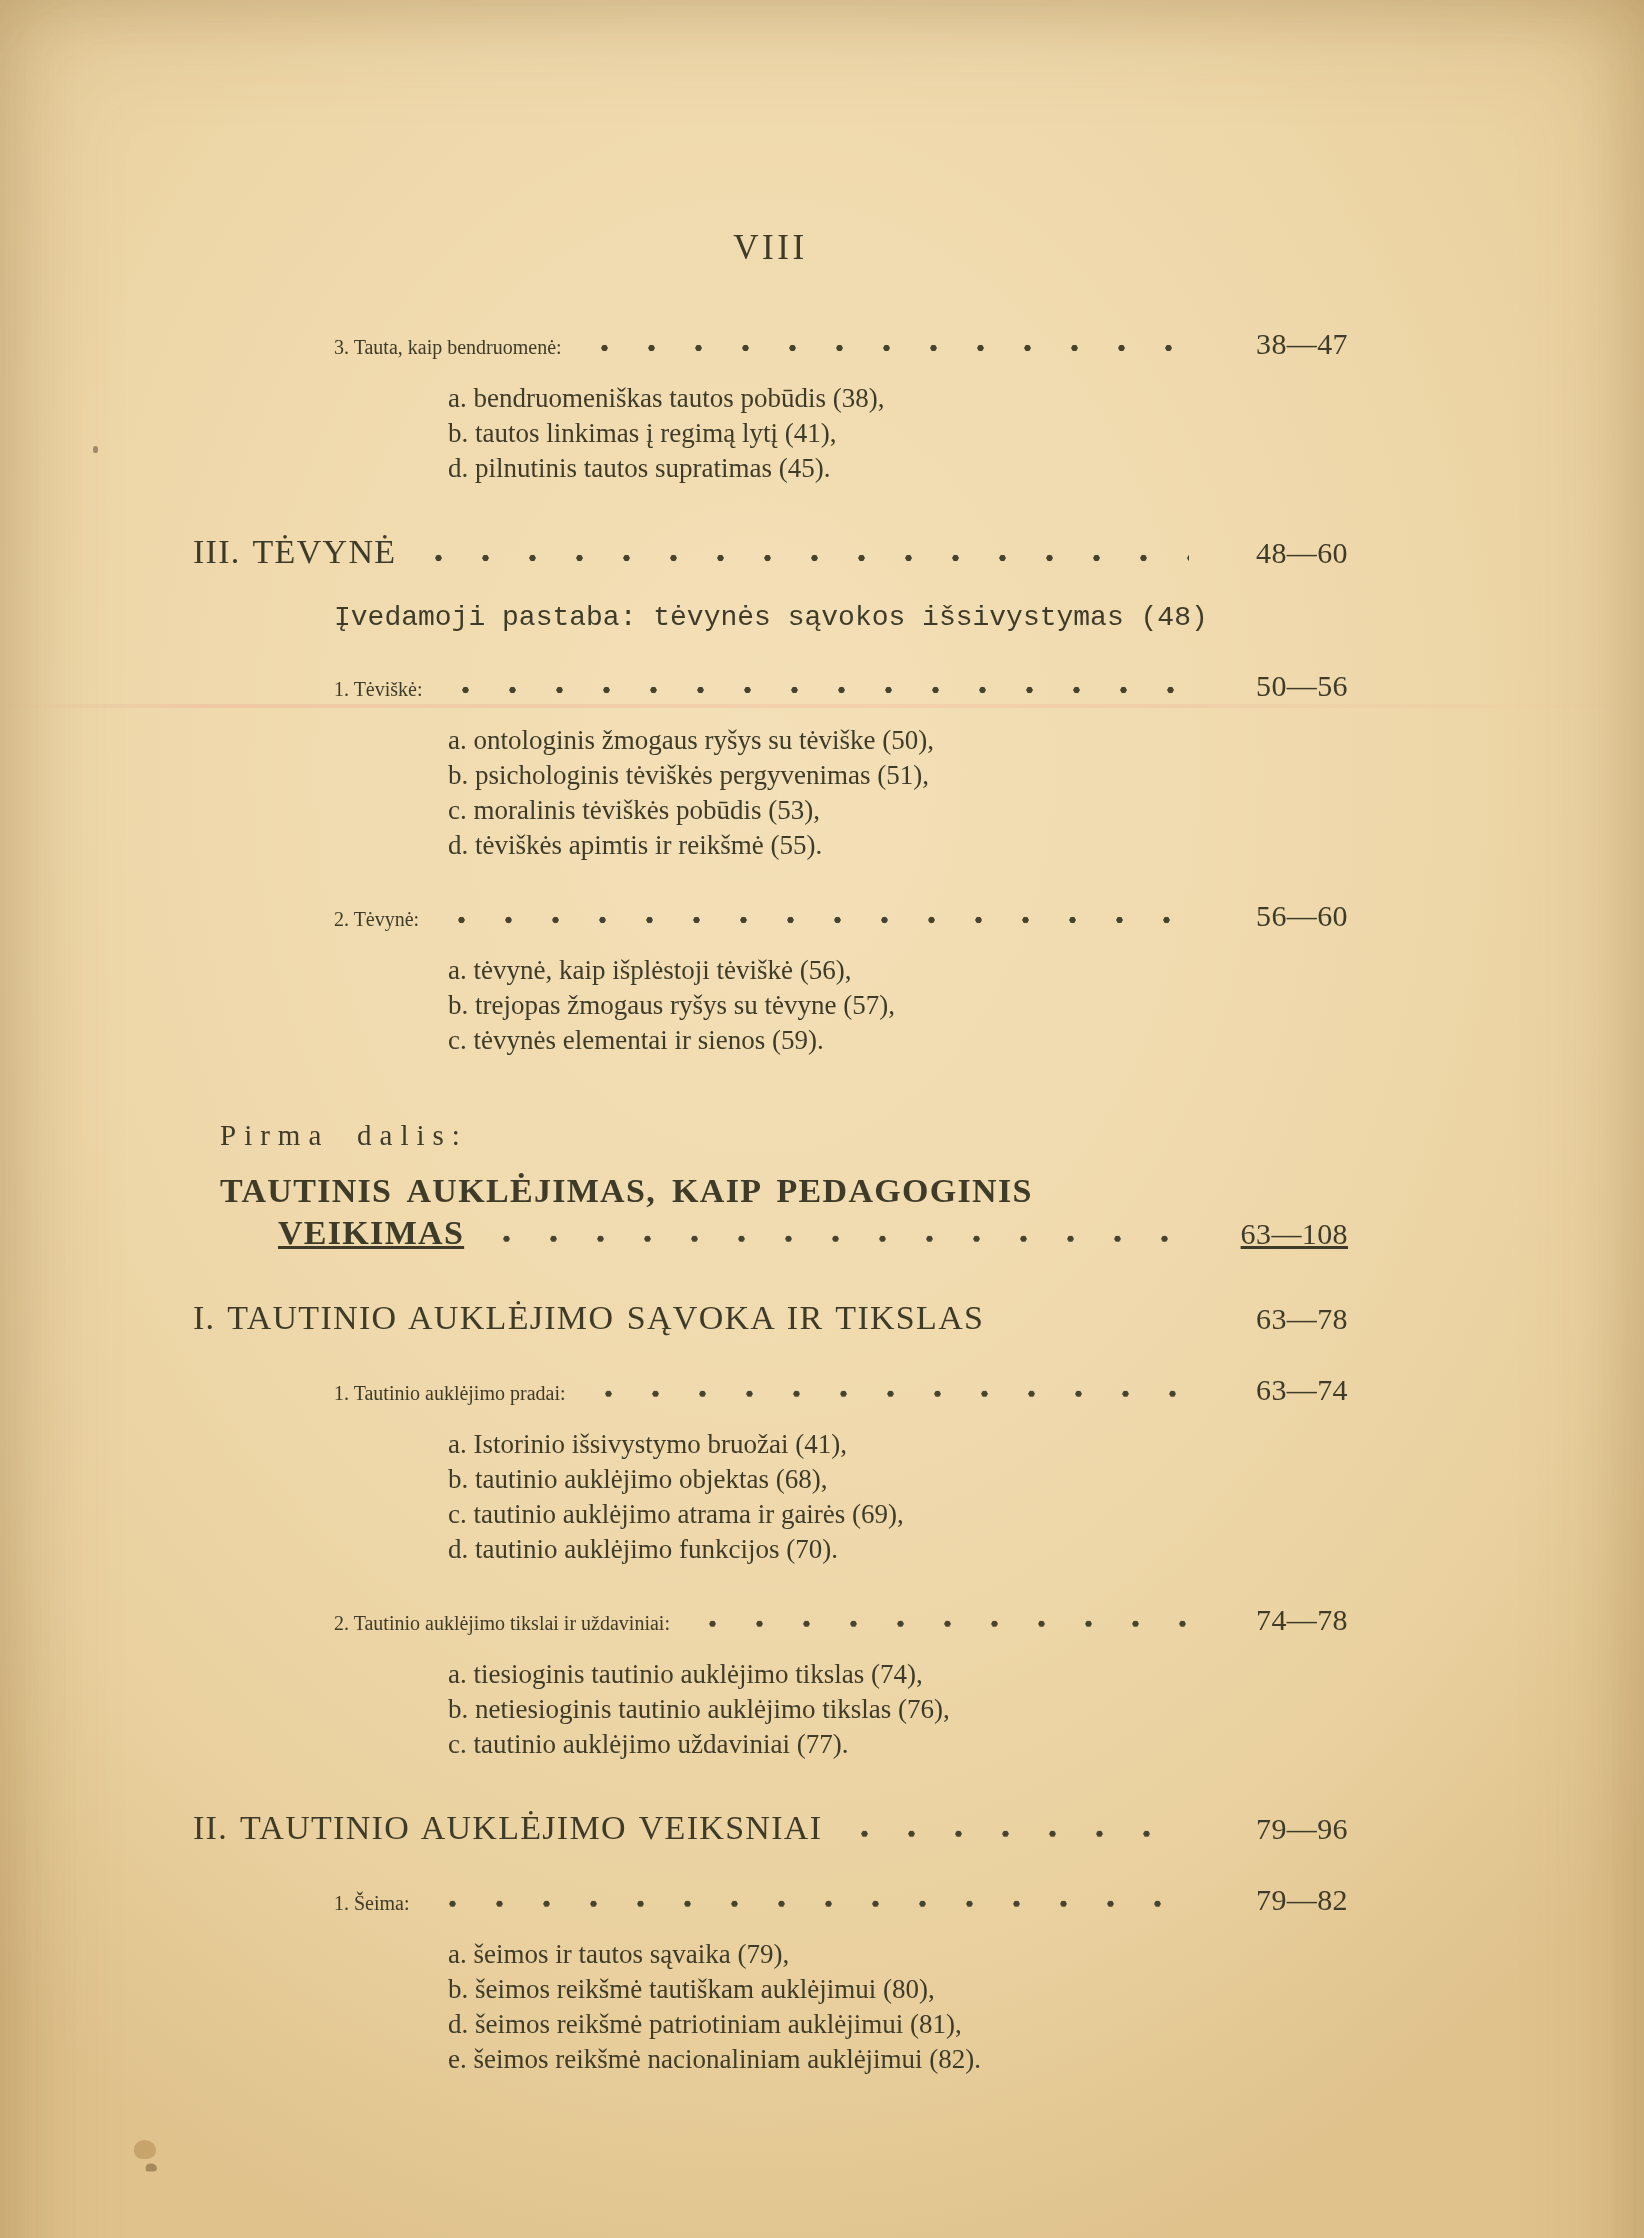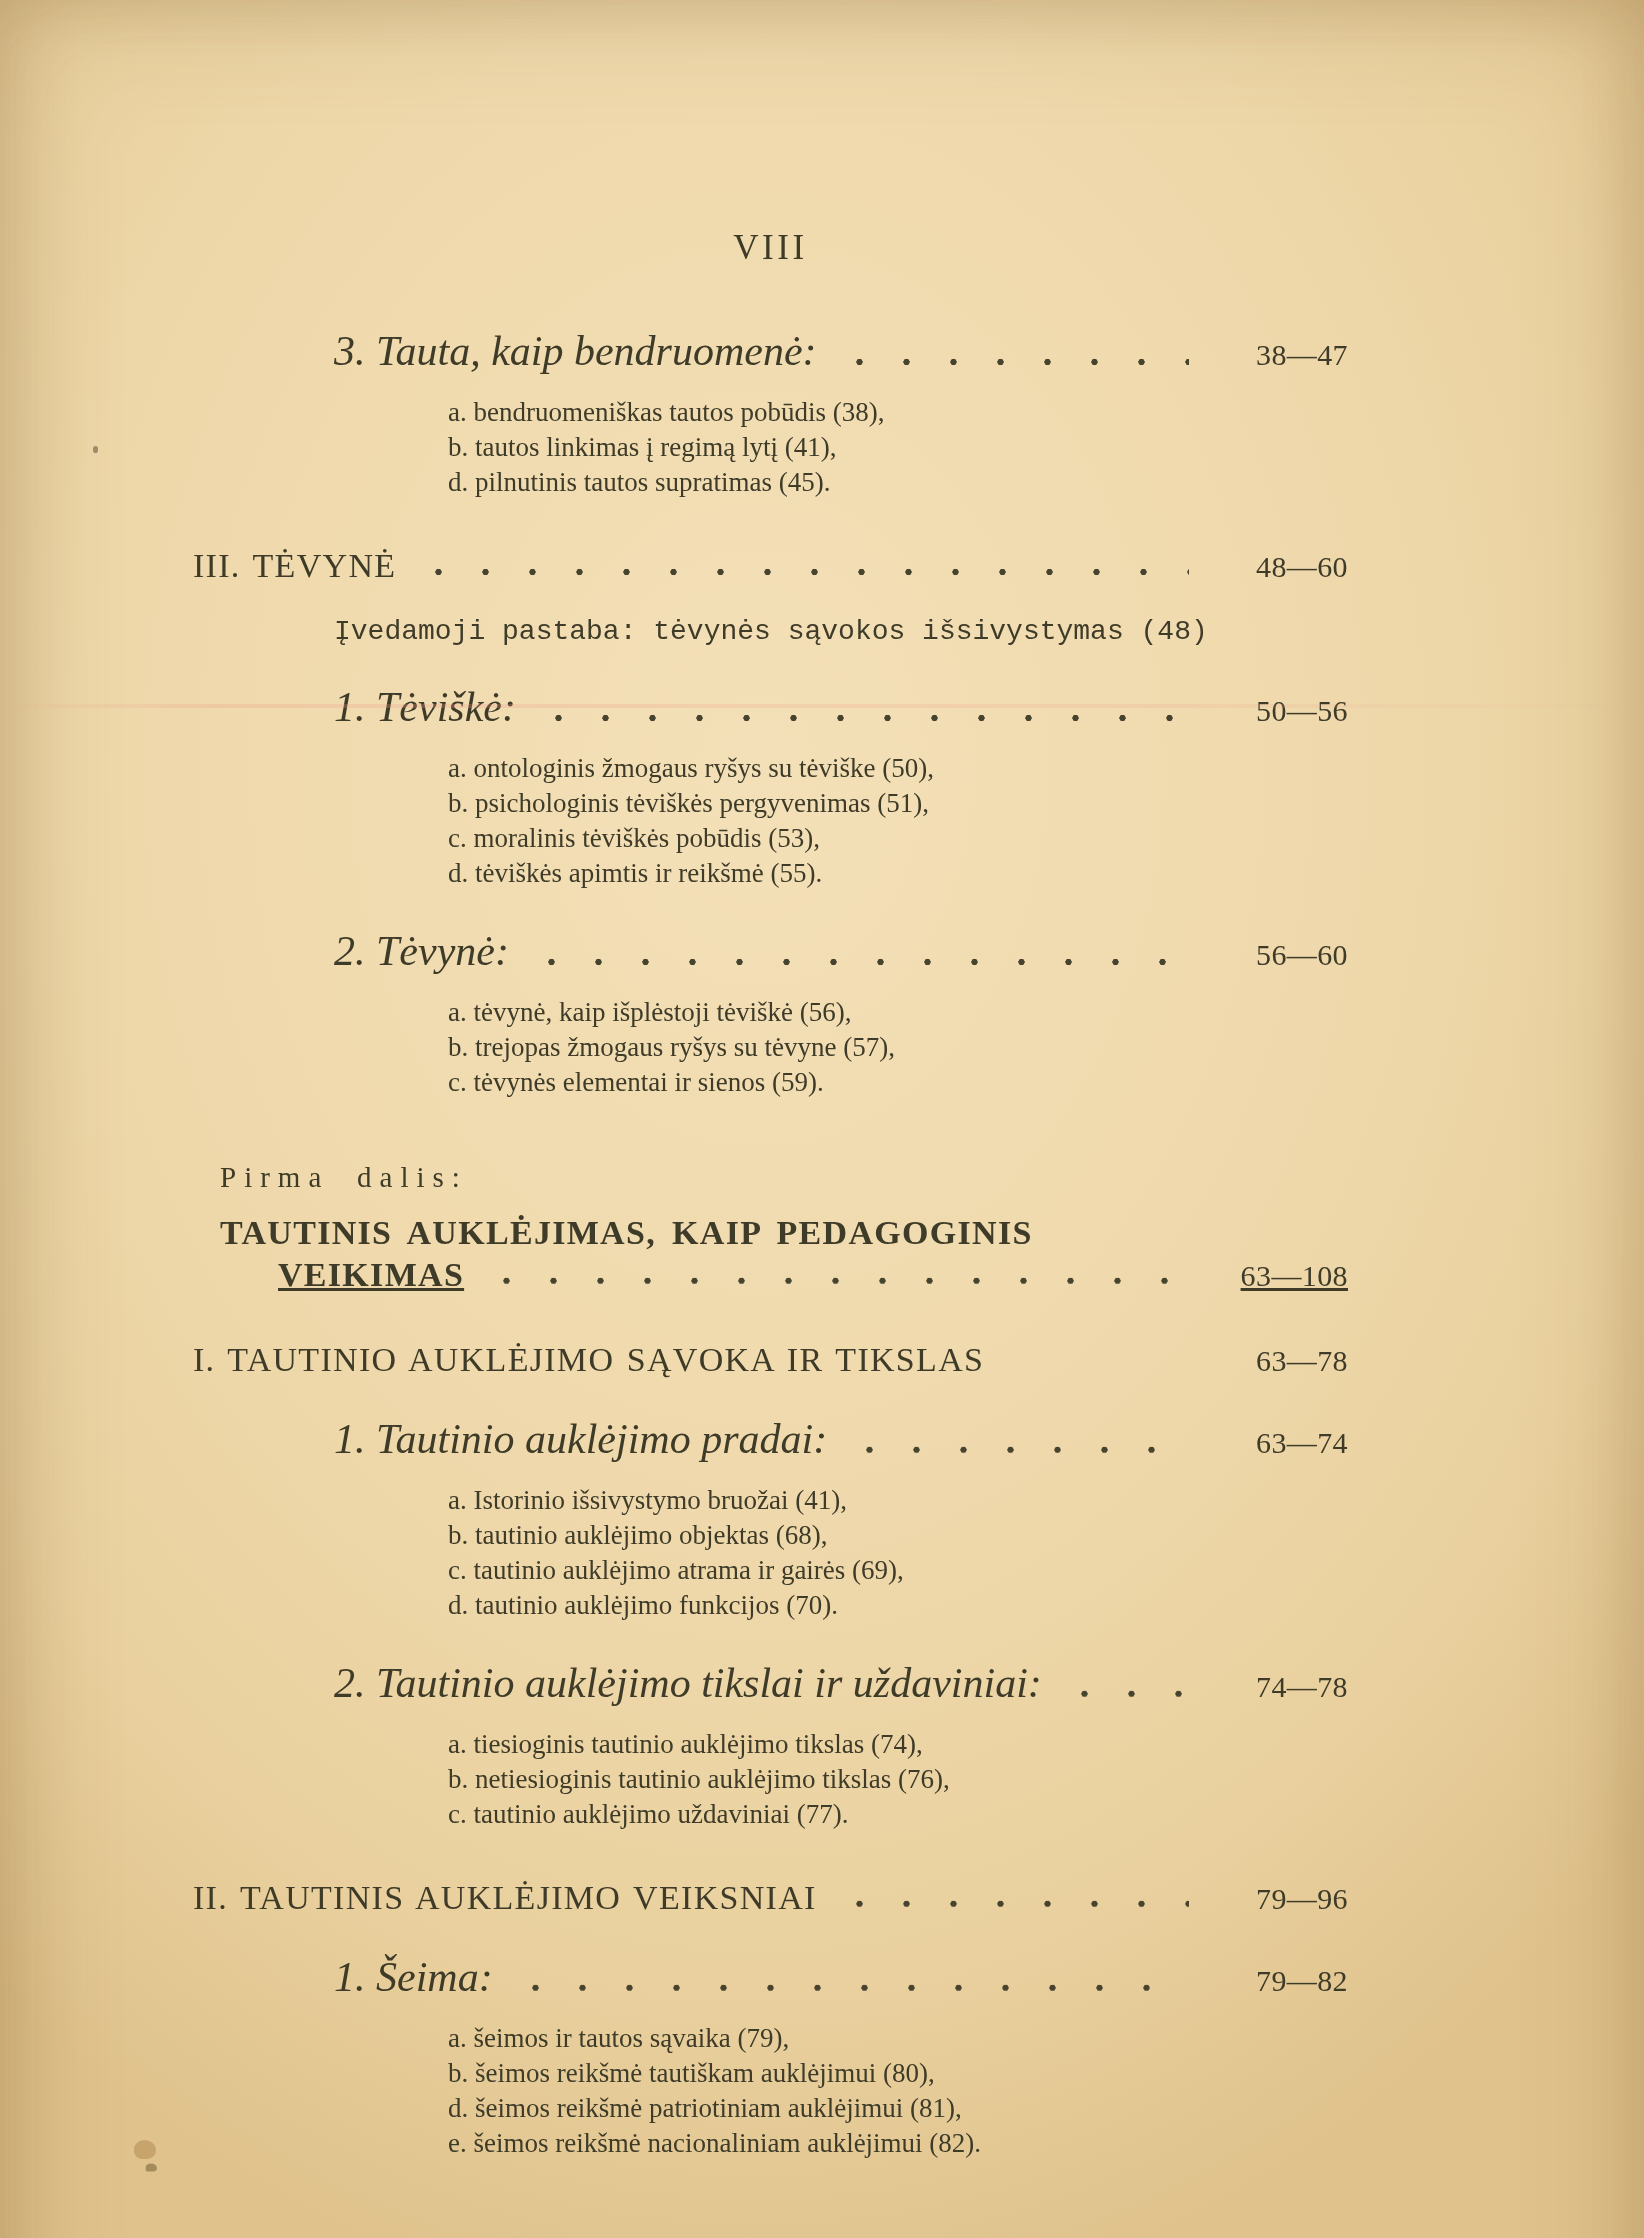--- a/index.html
+++ b/index.html
@@ -45,21 +45,21 @@
   .leader.empty { background: none; }
 
   .pages {
     flex: 0 0 auto; min-width: 143px;
     text-align: right; font-style: normal;
     font-size: 30px; letter-spacing: 0.4px;
   }
 
   .entry-italic { margin-top: 36px; padding-left: 141px; }
   #toc > .entry-italic:first-child { margin-top: 58px; }
-  .entry-italic .label { font-style: italic; font-size: 42px; }
+  .entry-italic .label { font-size: 20px; }
 
   .heading { margin-top: 47px; padding-left: 0; }
   .heading .label { font-size: 34px; letter-spacing: 1.3px; word-spacing: 2.7px; }
 
   .note { margin-top: 31px; padding-left: 141px; font-size: 28px; font-family: Liberation Mono, monospace; }
 
   .sub { margin-top: 20px; padding-left: 255px; }
   .subline { font-size: 27px; line-height: 35px; }
 
   .part-label {
@@ -170,21 +170,21 @@
           <span class="label">2. Tautinio auklėjimo tikslai ir uždaviniai:</span>
           <span class="leader"></span>
           <span class="pages">74—78</span>
         </div>
         <div class="sub">
           <div class="subline">a. tiesioginis tautinio auklėjimo tikslas (74),</div>
           <div class="subline">b. netiesioginis tautinio auklėjimo tikslas (76),</div>
           <div class="subline">c. tautinio auklėjimo uždaviniai (77).</div>
         </div>
         <div class="row heading">
-          <span class="label">II. TAUTINIS AUKLĖJIMO VEIKSNIAI</span>
+          <span class="label">II. TAUTINIO AUKLĖJIMO VEIKSNIAI</span>
           <span class="leader"></span>
           <span class="pages">79—96</span>
         </div>
         <div class="row entry-italic">
           <span class="label">1. Šeima:</span>
           <span class="leader"></span>
           <span class="pages">79—82</span>
         </div>
         <div class="sub">
           <div class="subline">a. šeimos ir tautos sąvaika (79),</div>

